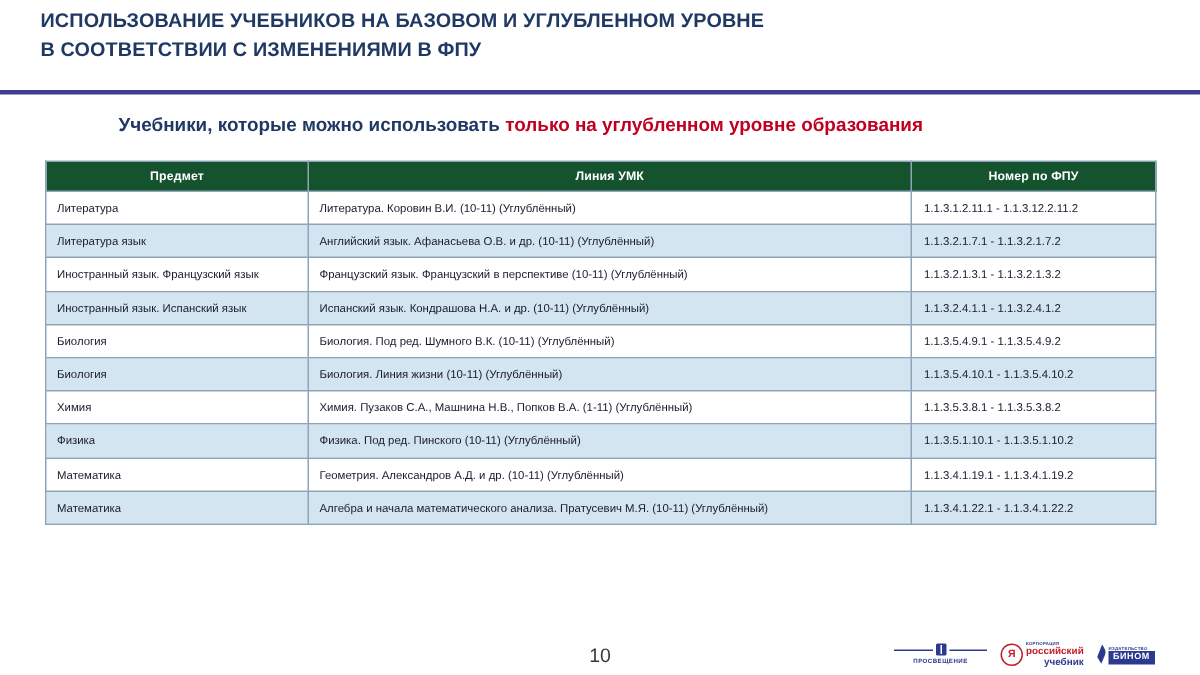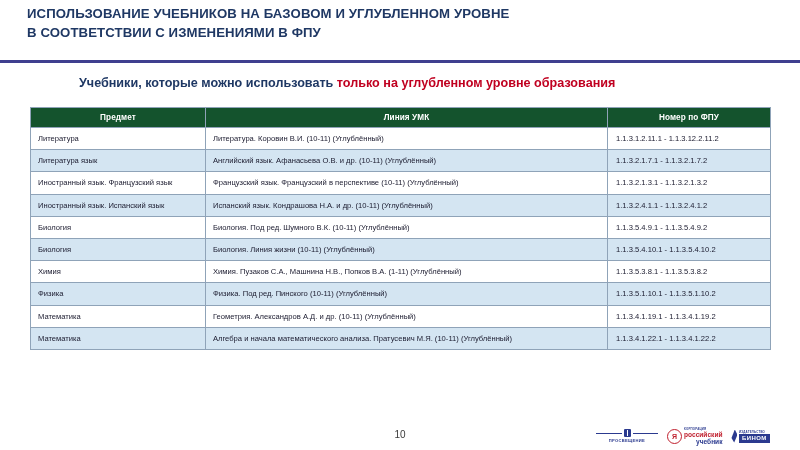--- a/index.html
+++ b/index.html
@@ -91,21 +91,21 @@
   table.fpu tbody tr:nth-child(even) td { background: #d4e5f2; }
   table.fpu td.num { padding-left: 8px; }
 
   
   .page-num {
     position: absolute;
     left: 0;
     top: 429px;
     width: 800px;
     text-align: center;
-    font-size: 10px;
+    font-size: 13px;
     color: #3a3a3a;
   }
 
   .logos {
     position: absolute;
     left: 596px;
     top: 426px;
     width: 200px;
     height: 20px;
     display: flex;

